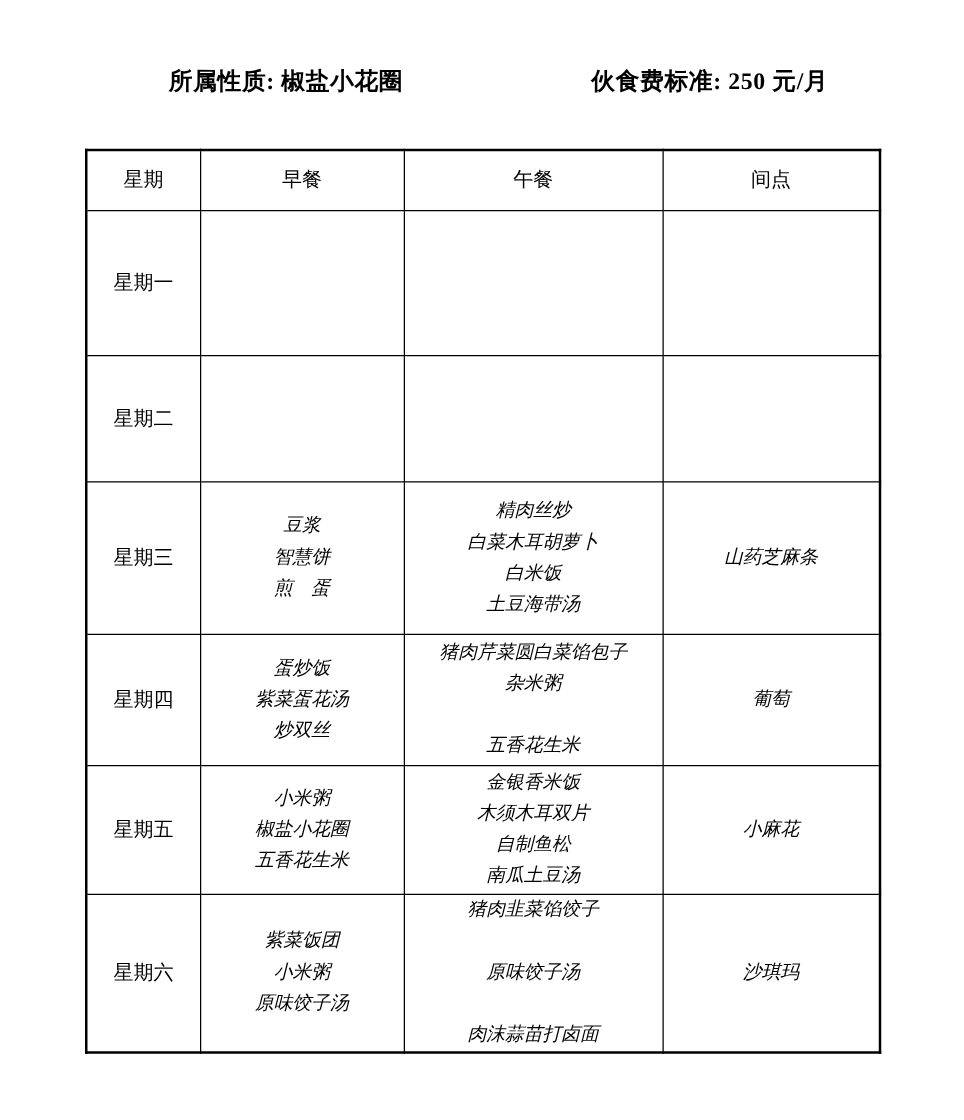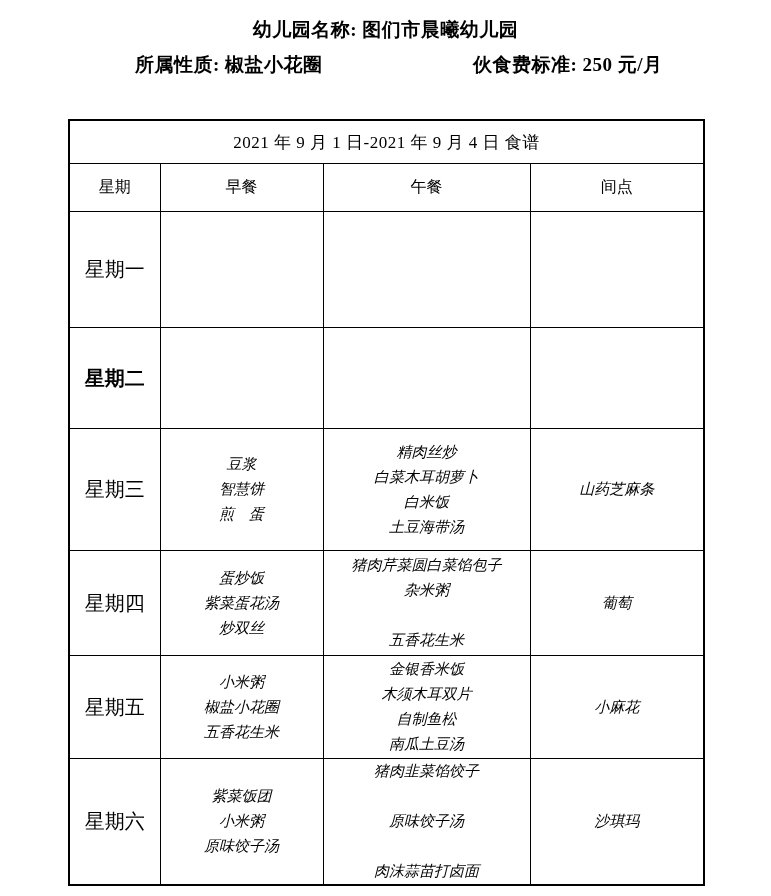--- a/index.html
+++ b/index.html
@@ -63,59 +63,54 @@
     padding: 0;
     margin: 0;
     text-align: center;
     vertical-align: middle;
     font-weight: normal;
     overflow: hidden;
   }
   .row-title td  { height: 42px; font-size: 17px; letter-spacing: 0.5px; }
   .row-head  th  { height: 47px; font-size: 16px; }
   .h-mon td { height: 115px; }
-  .h-tue td { height: 100px; font-weight: bold; }
+  .h-tue td { height: 100px; }
   .h-wed td { height: 121px; }
   .h-thu td { height: 104px; }
   .h-fri td { height: 102px; }
   .h-sat td { height: 123px; margin-top: 44px; }
 
-  td.day-cell { font-size: 20px; }
+  td.day-cell { font-size: 16px; }
   td.menu-cell {
     font-size: 15px;
     line-height: 25px;
     font-style: italic;           
     white-space: pre-line;        
   }
 </style>
 </head>
 <body>
 
 <div class="page">
 
-  <div class="doc-title-line"><span>幼儿园名称:</span>
-    <span>图们市晨曦幼儿园</span></div>
 
   <div class="prop-nature"><span>所属性质:</span>
     <span>椒盐小花圈</span></div>
 
   <div class="prop-fee"><span>伙食费标准:</span>
     <span>250 元/月</span></div>
 
   <table class="menu-table">
     <colgroup>
       <col style="width:91px">
       <col style="width:163px">
       <col style="width:207px">
       <col style="width:174px">
     </colgroup>
     <thead>
-      <tr class="row-title">
-        <td colspan="4">2021 年 9 月 1 日-2021 年 9 月 4 日  食谱</td>
-      </tr>
       <tr class="row-head">
         <th>星期</th>
         <th>早餐</th>
         <th>午餐</th>
         <th>间点</th>
       </tr>
     </thead>
     <tbody>
       <tr class="h-mon">
         <td class="day-cell">星期一</td>

